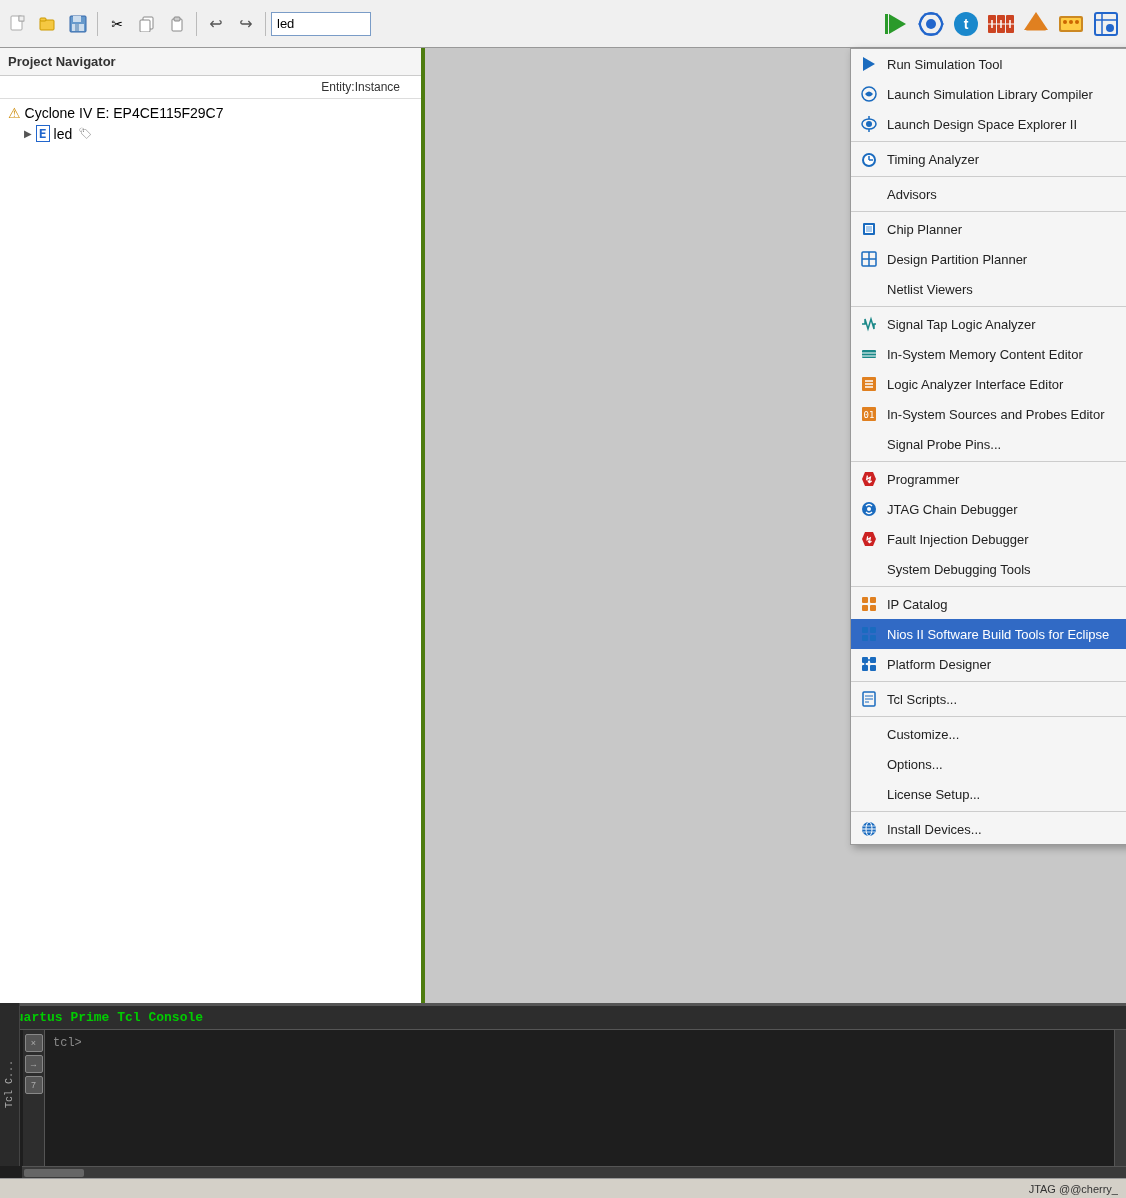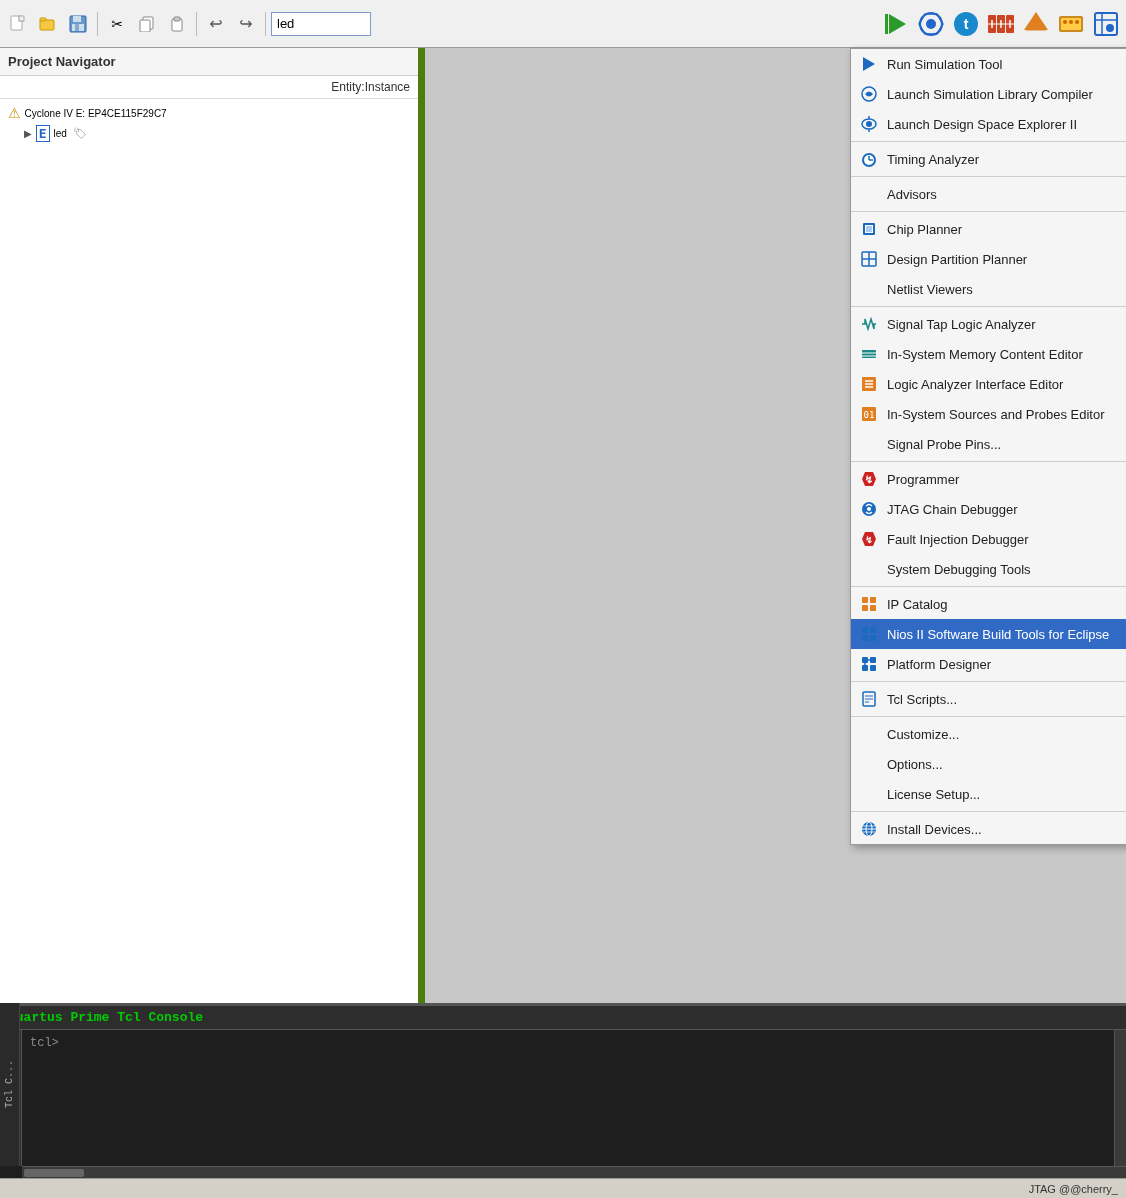--- a/index.html
+++ b/index.html
@@ -70,52 +70,52 @@
     
     .main-layout {
       display: flex;
       height: calc(1198px - 48px - 175px);
     }
 
     
     .left-panel {
       width: 425px;
       background: white;
-      border-right: 7px solid #4d7c0f;
+      border-right: 4px solid #4d7c0f;
       display: flex;
       flex-direction: column;
     }
     .panel-header {
       padding: 6px 8px;
       font-weight: bold;
       font-size: 13px;
       color: #333;
       border-bottom: 1px solid #ccc;
       background: #f5f5f5;
     }
     .entity-instance {
       text-align: right;
-      padding: 4px 8px;
+      padding: 4px 21px;
       font-size: 12px;
       color: #333;
       border-bottom: 1px solid #ddd;
     }
     .project-tree {
       padding: 4px;
       flex: 1;
     }
     .tree-item {
       display: flex;
       align-items: center;
       padding: 2px 4px;
       cursor: pointer;
       gap: 4px;
     }
     .tree-arrow { font-size: 10px; color: #555; }
-    .tree-label { font-size: 10px; }
+    .tree-label { font-size: 14px; }
     .cyclone-warning { color: #cc8800; font-size: 14px; }
 
     
     .right-area {
       flex: 1;
       background: #c8c8c8;
       position: relative;
     }
 
     
@@ -601,21 +601,21 @@
       </div>
   </div>
 
 </div>
 
 <div style="position: absolute; bottom: 20px; left: 0; right: 0; height: 175px; display: flex; flex-direction: column;">
   <div class="bottom-console" style="flex:1; position: relative; display: flex; flex-direction: column;">
     <div class="console-header">
       <span style="color: #00cc00; font-family: 'Courier New', monospace; font-weight: bold;">Quartus Prime Tcl Console</span>
     </div>
-    <div class="console-body" style="flex:1; display:flex; position:relative;">
+    <div class="console-body" style="flex:1; display:flex; position:relative;margin-left:23px;">
 
       <div style="width:22px; background:#2d2d2d; display:flex; flex-direction:column; align-items:center; padding-top:4px; gap:3px; border-right: 1px solid #555;">
         <div class="console-side-btn" style="font-size:9px; color:#aaa;">×</div>
         <div class="console-side-btn" style="font-size:9px; color:#aaa;">→</div>
         <div class="console-side-btn" style="font-size:9px; color:#aaa;">7</div>
       </div>
 
       <div style="flex:1; padding: 6px 8px; color: #00cc00; font-family: 'Courier New', monospace; font-size: 12px; overflow: hidden;">
         <div>
           <span style="color:#888;">tcl&gt;</span>

